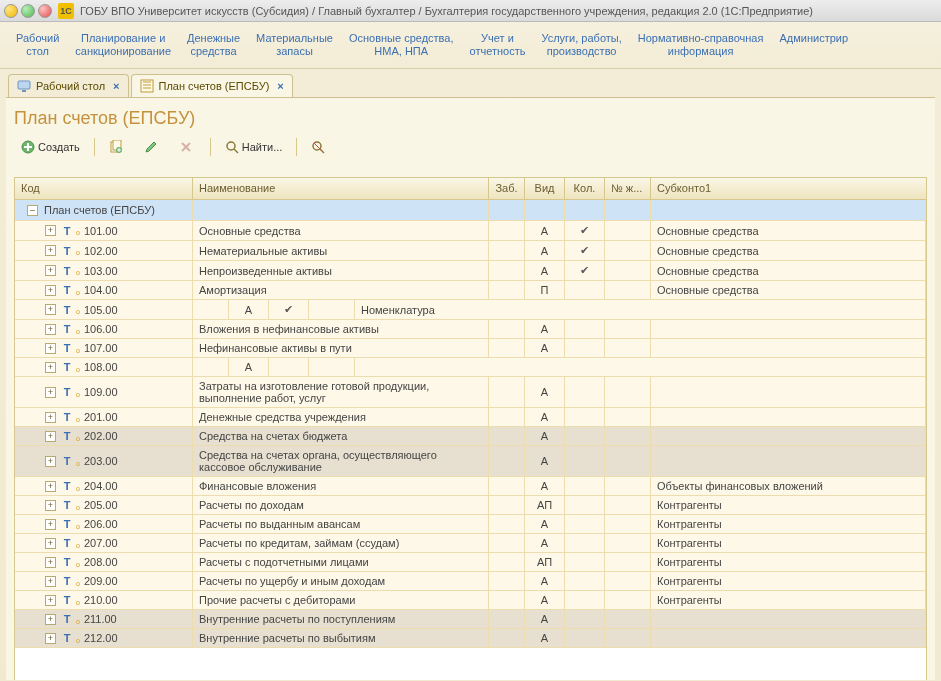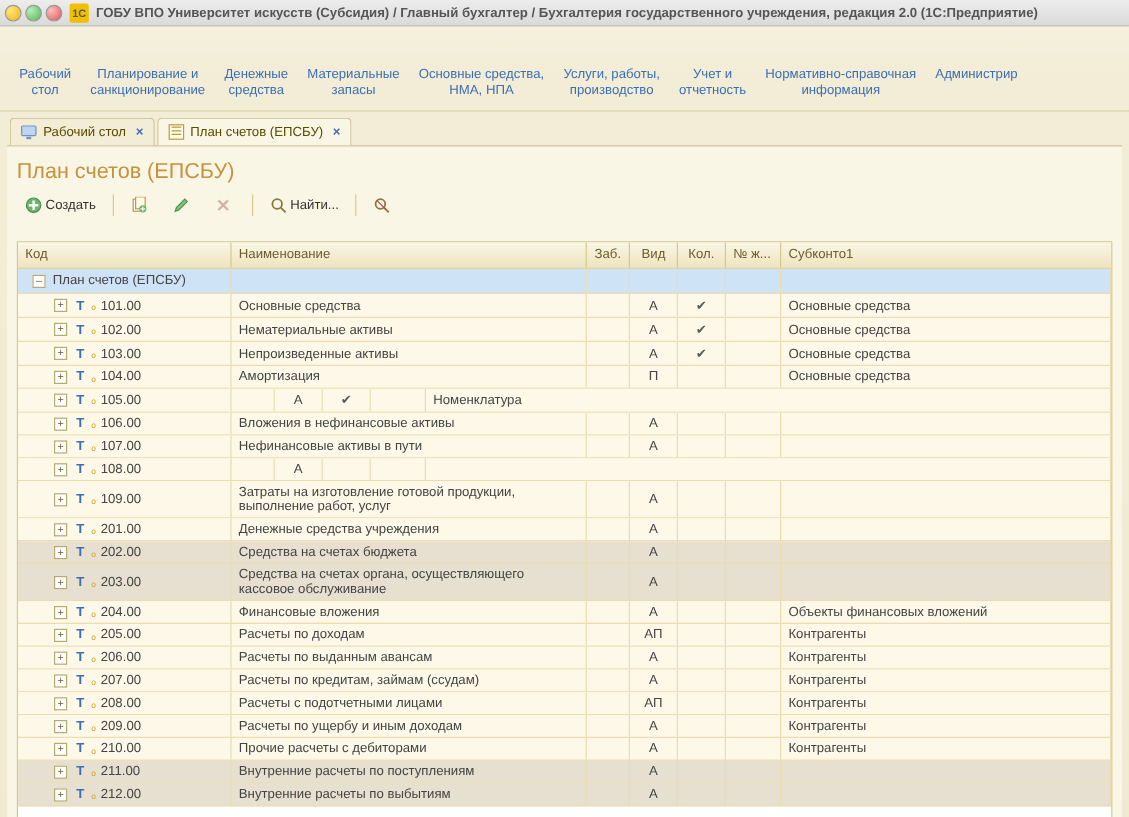--- a/index.html
+++ b/index.html
@@ -6,24 +6,24 @@
   html, body { margin:0; padding:0; font-family: Arial, sans-serif; font-size:11px; }
   body { background: linear-gradient(to bottom, #f7f2e1 0, #f3edd7 60px, #f1ead0 100%); width:941px; height:681px; overflow:hidden; color:#444; }
 
   
   .titlebar { height:22px; background:linear-gradient(to bottom,#ededed,#dadada); display:flex; align-items:center; padding:0 4px; border-bottom:1px solid #bbb; }
   .win-btn { width:14px; height:14px; border-radius:7px; margin-right:3px; border:1px solid #999; }
   .win-btn.y { background:radial-gradient(circle at 30% 30%, #ffe680, #f2b500); }
   .win-btn.g { background:radial-gradient(circle at 30% 30%, #b6efb6, #53b753); }
   .win-btn.r { background:radial-gradient(circle at 30% 30%, #ffc2c2, #e05050); }
   .app-icon { width:16px; height:16px; background:#f0c000; border-radius:2px; margin:0 6px 0 3px; display:flex; align-items:center; justify-content:center; font-weight:bold; color:#555; font-size:9px; }
-  .title-text { color:#555; font-size:11px; white-space:nowrap; overflow:hidden;font-weight:bold; }
+  .title-text { color:#555; font-size:11px; white-space:nowrap; overflow:hidden; }
 
   
-  .sections { display:flex; padding:6px 8px 0 8px; border-bottom:1px solid #d9cfa7; background:transparent;margin-top:24px; }
+  .sections { display:flex; padding:6px 8px 0 8px; border-bottom:1px solid #d9cfa7; background:transparent; }
   .section { flex:0 0 auto; text-align:center; padding:4px 8px 10px 8px; color:#3b6fb3; cursor:pointer; font-size:11px; line-height:13px; }
   .section span { display:block; }
 
   
   .page-tabs { display:flex; align-items:flex-end; padding:0 8px; height:26px; margin-top:2px; }
   .ptab { display:flex; align-items:center; height:23px; padding:0 8px; border:1px solid #cdbf8e; border-bottom:none; border-radius:4px 4px 0 0; margin-right:2px; background:#f3edd7; color:#5c4a00; font-size:11px; cursor:pointer; }
   .ptab.active { background:#faf6e6; font-weight:normal; }
   .ptab .tab-ico { width:14px; height:14px; margin-right:5px; }
   .ptab .close-x { margin-left:8px; color:#3b6fb3; font-weight:bold; cursor:pointer; }
 
@@ -89,26 +89,26 @@
     </div>
     <div class="section">
       <span>Материальные</span>
       <span>запасы</span>
     </div>
     <div class="section">
       <span>Основные средства,</span>
       <span>НМА, НПА</span>
     </div>
     <div class="section">
+      <span>Учет и</span>
+      <span>отчетность</span>
+    </div>
+    <div class="section">
       <span>Услуги, работы,</span>
       <span>производство</span>
-    </div>
-    <div class="section">
-      <span>Учет и</span>
-      <span>отчетность</span>
     </div>
     <div class="section">
       <span>Нормативно-справочная</span>
       <span>информация</span>
     </div>
     <div class="section">
       <span>Администрир</span>
       <span></span>
     </div>
   </div>

